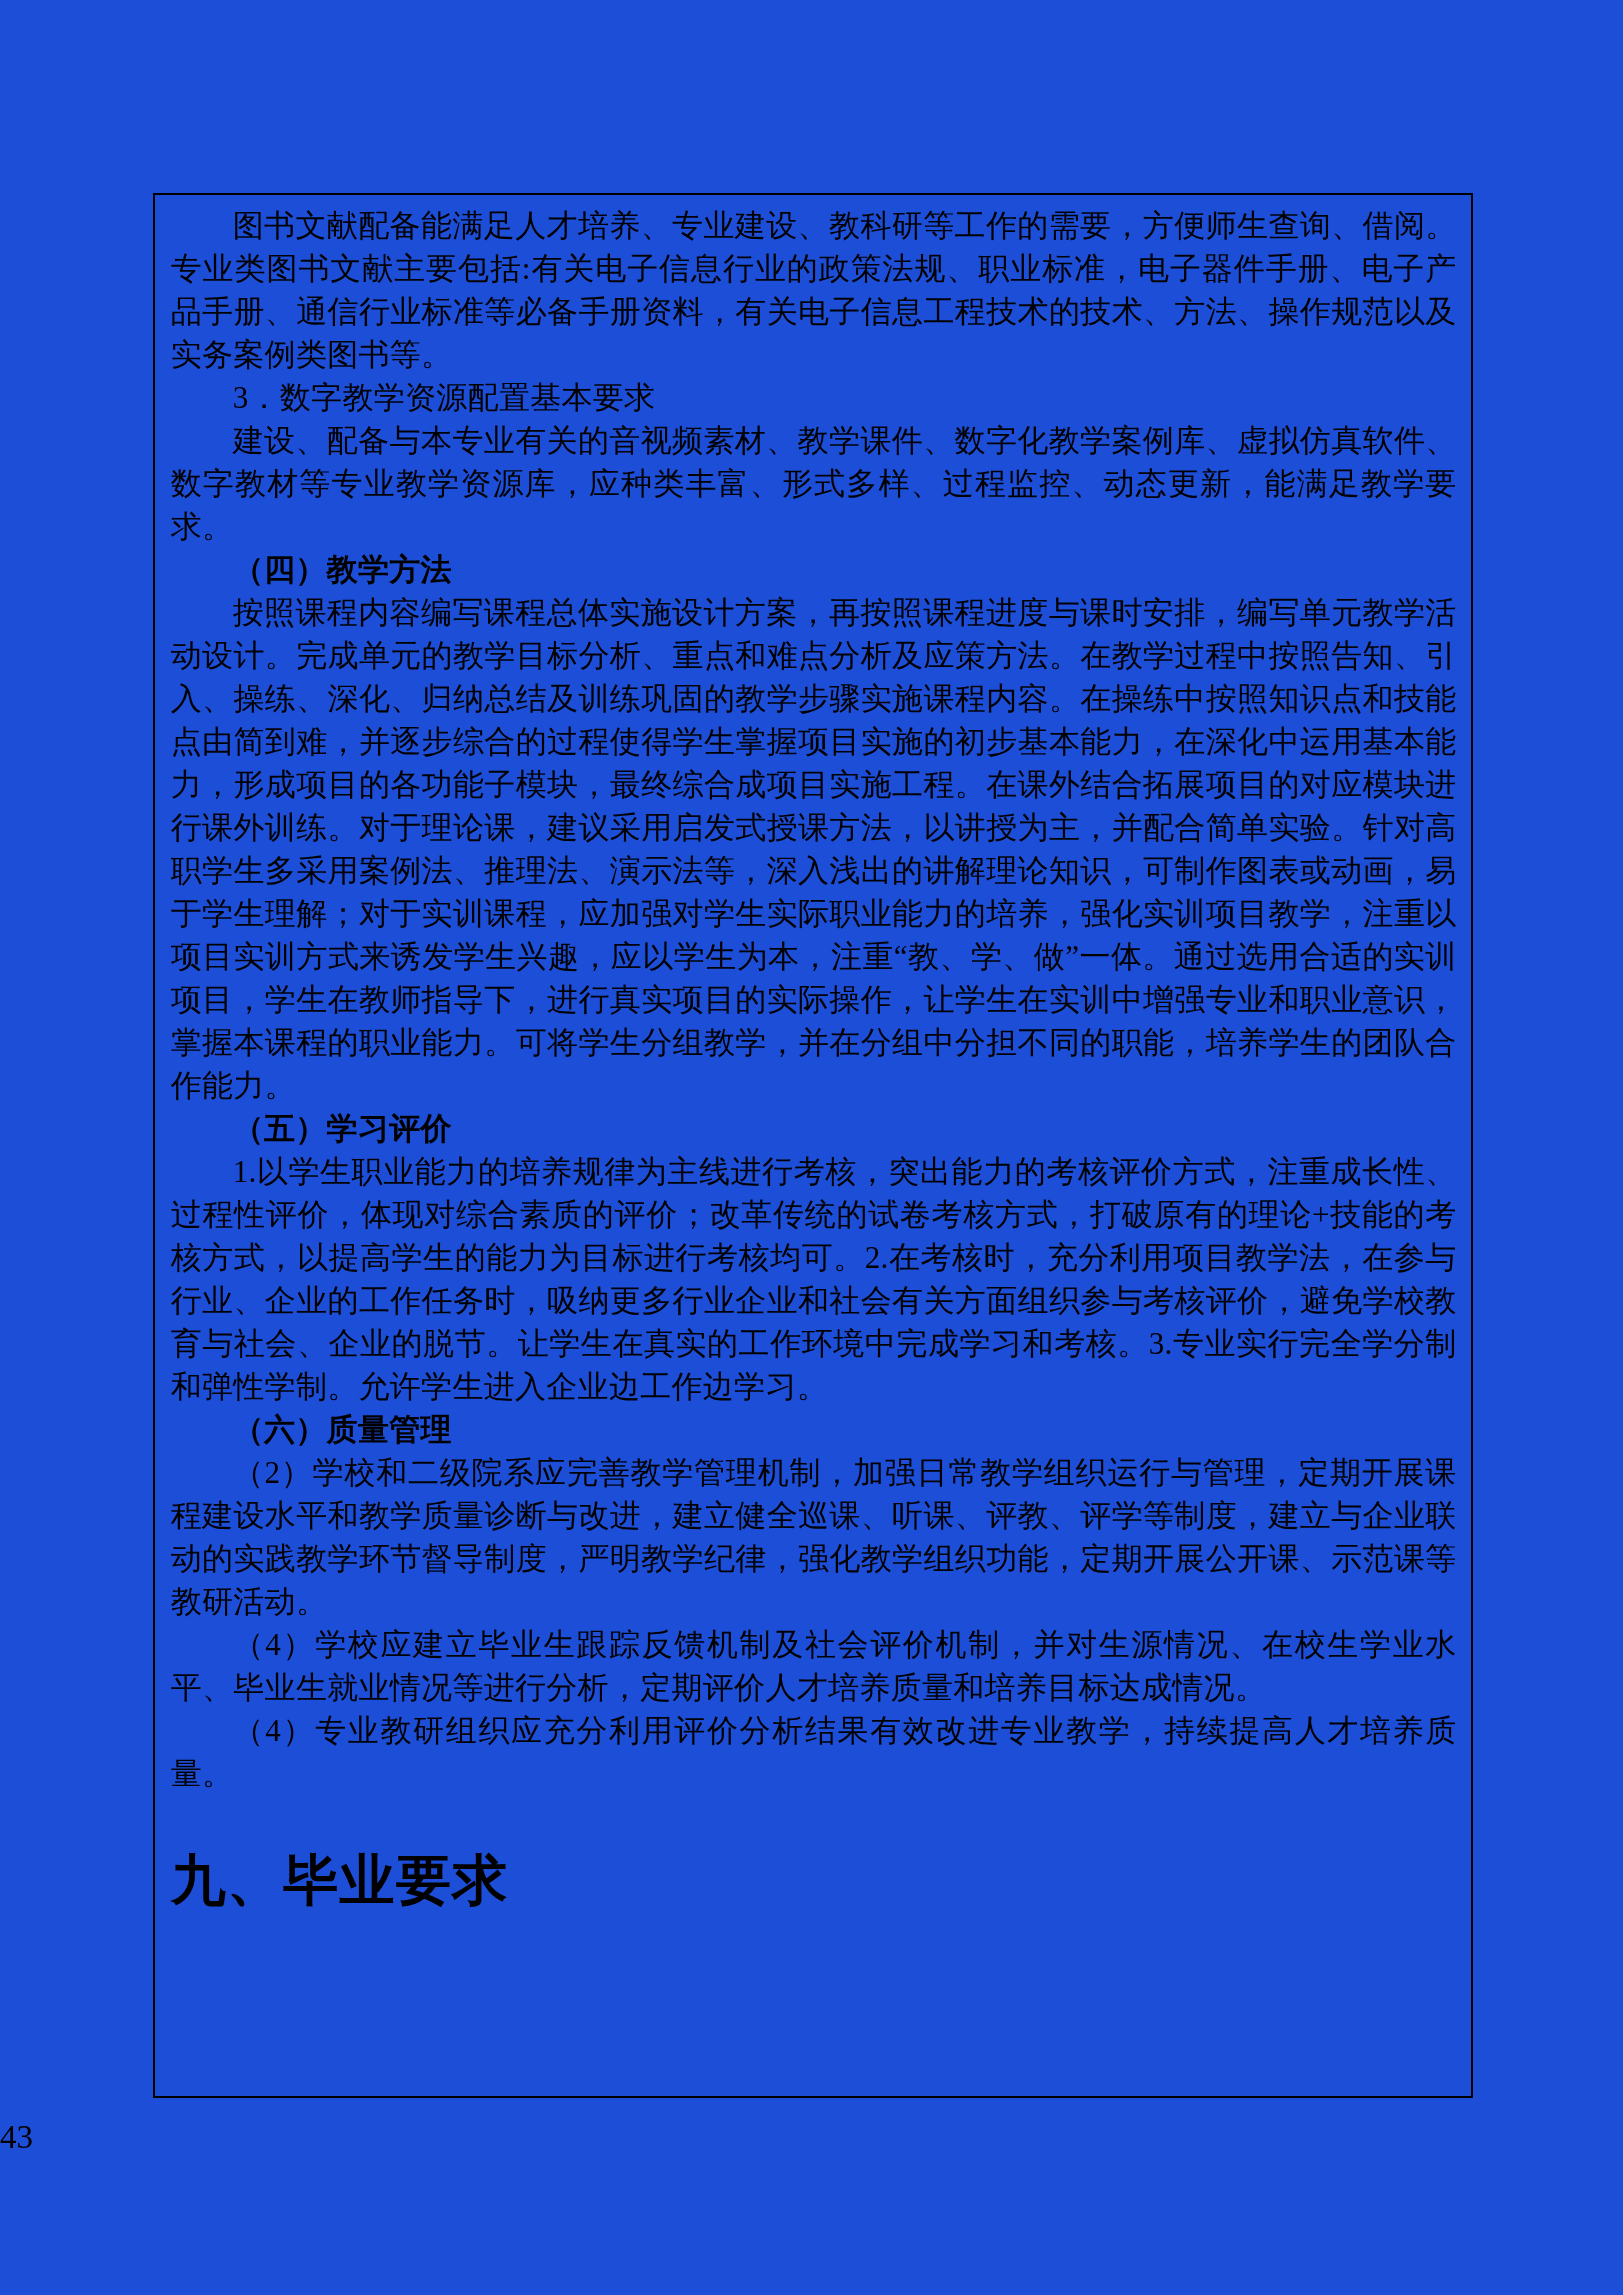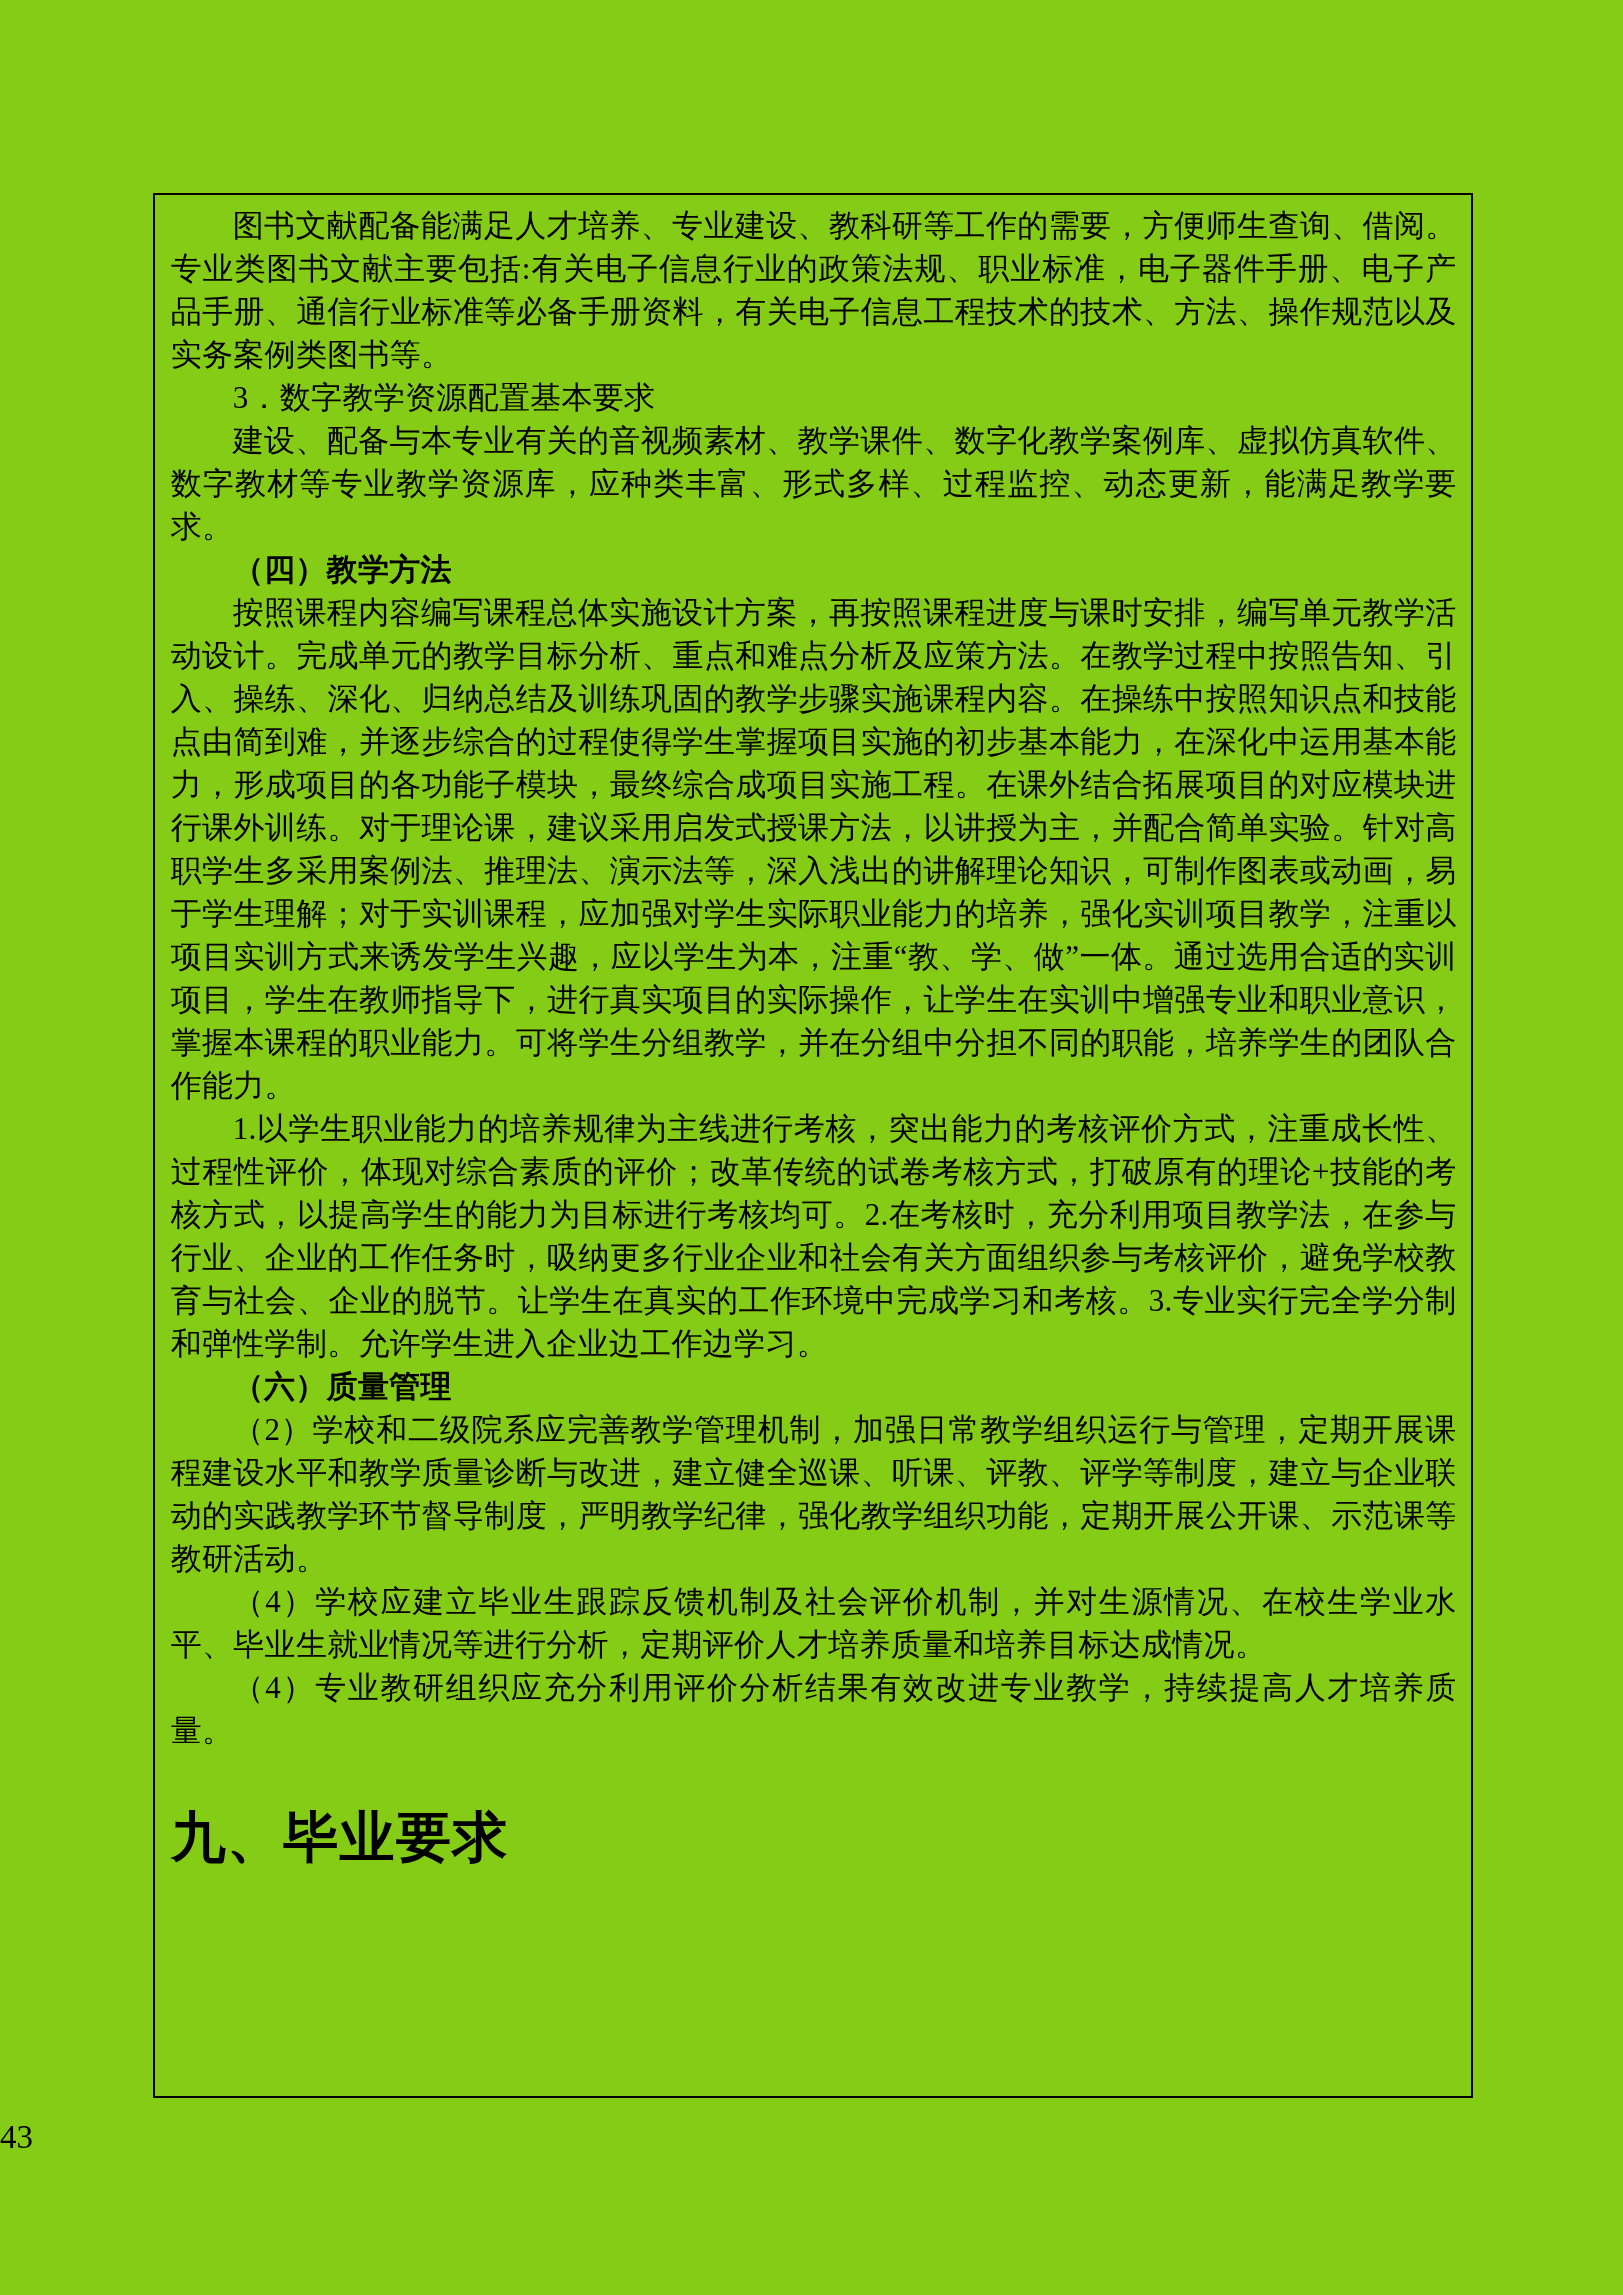--- a/index.html
+++ b/index.html
@@ -1,19 +1,19 @@
 <!DOCTYPE html>
 <html style="font-size:10.5px"><head>
 <meta charset="utf-8">
 <style>
   html,body { margin:0; padding:0; background:#ffffff; }
   .page {
     position:relative;
     width:1623px; height:2295px;
-    background:#84cc16;
+    background:#1d4ed8;
     color:#000000;
     font-family:"Liberation Serif","DejaVu Serif",serif;
     overflow:hidden;
   }
   .content-box {
     position:absolute;
     left:153px; top:193px;
     width:1320px; height:1905px;
     border:2.6px solid #000000;
     box-sizing:border-box;
@@ -53,20 +53,21 @@
 <body>
 
 <div class="page">
   <div class="content-box">
     <div>
         <p class="block">图书文献配备能满足人才培养、专业建设、教科研等工作的需要，方便师生查询、借阅。专业类图书文献主要包括:有关电子信息行业的政策法规、职业标准，电子器件手册、电子产品手册、通信行业标准等必备手册资料，有关电子信息工程技术的技术、方法、操作规范以及实务案例类图书等。</p>
         <p class="block">3．数字教学资源配置基本要求</p>
         <p class="block">建设、配备与本专业有关的音视频素材、教学课件、数字化教学案例库、虚拟仿真软件、数字教材等专业教学资源库，应种类丰富、形式多样、过程监控、动态更新，能满足教学要求。</p>
         <p class="block heading">（四）教学方法</p>
         <p class="block">按照课程内容编写课程总体实施设计方案，再按照课程进度与课时安排，编写单元教学活动设计。完成单元的教学目标分析、重点和难点分析及应策方法。在教学过程中按照告知、引入、操练、深化、归纳总结及训练巩固的教学步骤实施课程内容。在操练中按照知识点和技能点由简到难，并逐步综合的过程使得学生掌握项目实施的初步基本能力，在深化中运用基本能力，形成项目的各功能子模块，最终综合成项目实施工程。在课外结合拓展项目的对应模块进行课外训练。对于理论课，建议采用启发式授课方法，以讲授为主，并配合简单实验。针对高职学生多采用案例法、推理法、演示法等，深入浅出的讲解理论知识，可制作图表或动画，易于学生理解；对于实训课程，应加强对学生实际职业能力的培养，强化实训项目教学，注重以项目实训方式来诱发学生兴趣，应以学生为本，注重“教、学、做”一体。通过选用合适的实训项目，学生在教师指导下，进行真实项目的实际操作，让学生在实训中增强专业和职业意识，掌握本课程的职业能力。可将学生分组教学，并在分组中分担不同的职能，培养学生的团队合作能力。</p>
+        <p class="block heading">（五）学习评价</p>
         <p class="block">1.以学生职业能力的培养规律为主线进行考核，突出能力的考核评价方式，注重成长性、过程性评价，体现对综合素质的评价；改革传统的试卷考核方式，打破原有的理论+技能的考核方式，以提高学生的能力为目标进行考核均可。2.在考核时，充分利用项目教学法，在参与行业、企业的工作任务时，吸纳更多行业企业和社会有关方面组织参与考核评价，避免学校教育与社会、企业的脱节。让学生在真实的工作环境中完成学习和考核。3.专业实行完全学分制和弹性学制。允许学生进入企业边工作边学习。</p>
         <p class="block heading">（六）质量管理</p>
         <p class="block">（2）学校和二级院系应完善教学管理机制，加强日常教学组织运行与管理，定期开展课程建设水平和教学质量诊断与改进，建立健全巡课、听课、评教、评学等制度，建立与企业联动的实践教学环节督导制度，严明教学纪律，强化教学组织功能，定期开展公开课、示范课等教研活动。</p>
         <p class="block">（4）学校应建立毕业生跟踪反馈机制及社会评价机制，并对生源情况、在校生学业水平、毕业生就业情况等进行分析，定期评价人才培养质量和培养目标达成情况。</p>
         <p class="block">（4）专业教研组织应充分利用评价分析结果有效改进专业教学，持续提高人才培养质量。</p>
       </div>
     <h1 class="chapter">九、毕业要求</h1>
   </div>
   <div class="page-number">43</div>
 </div>

